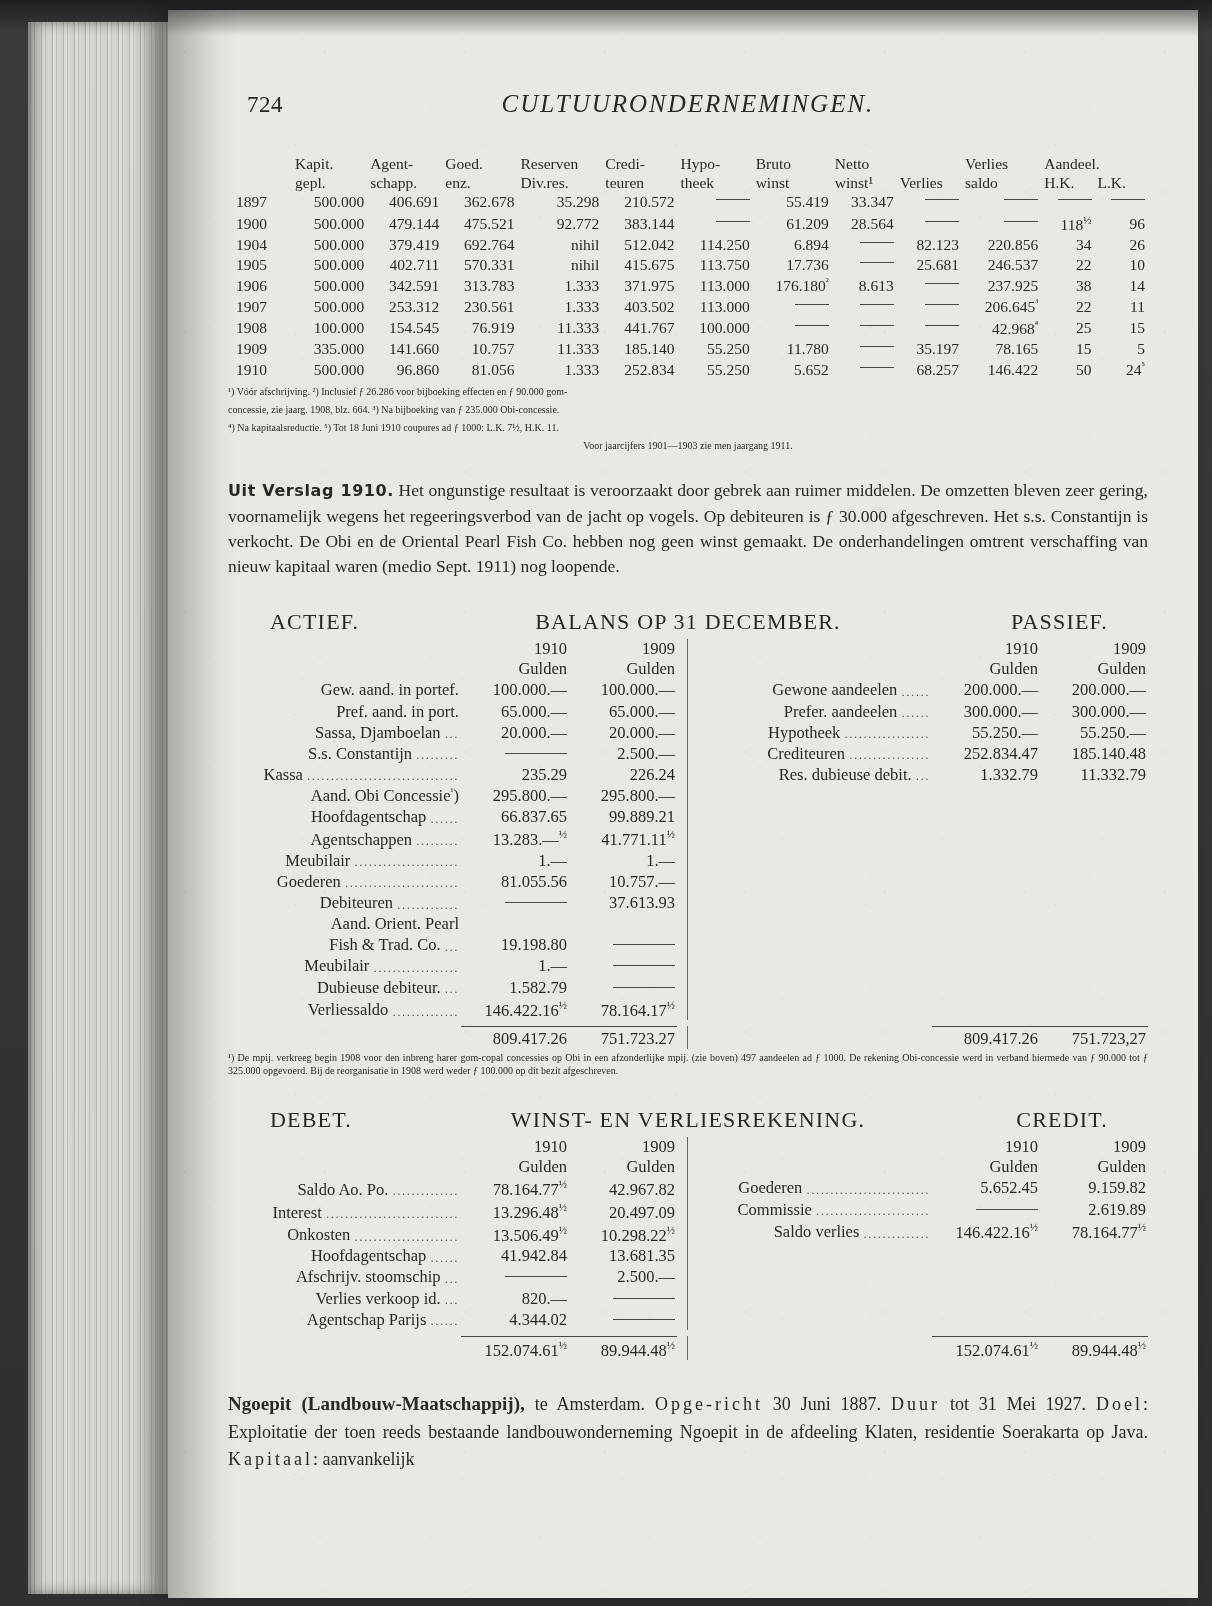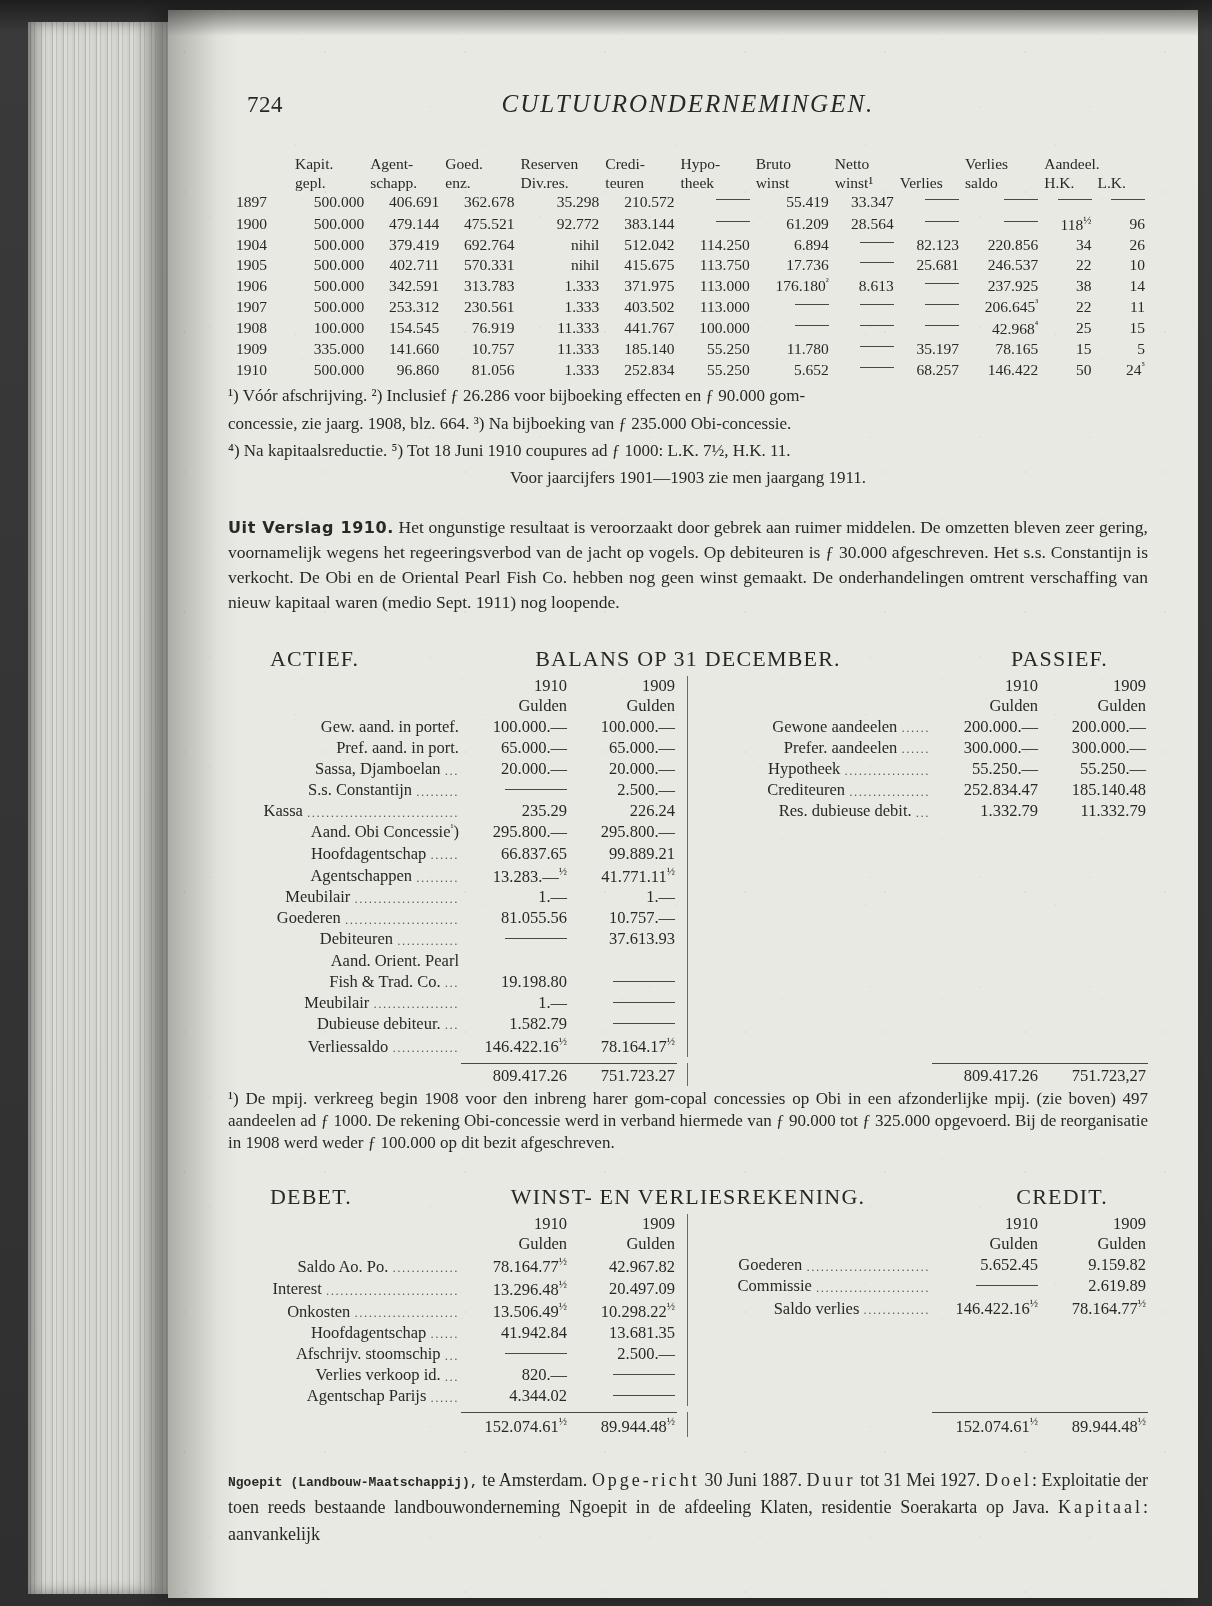--- a/index.html
+++ b/index.html
@@ -61,21 +61,21 @@
   table.years{border-collapse:collapse;width:100%;margin-top:24px;font-size:15.5px;}
   table.years th{font-weight:normal;padding:0 3px;text-align:left;line-height:1.24;}
   table.years td{padding:0px 3px;text-align:right;line-height:1.30;white-space:nowrap;}
   table.years td.yr{text-align:left;padding-left:8px;}
   .hdr2 th{padding-bottom:3px;}
   .dash{display:inline-block;width:34px;border-top:1.6px solid #4a4a45;
          vertical-align:middle;position:relative;top:-4px;}
   sup{font-size:10px;vertical-align:super;}
   .frac{font-size:11px;vertical-align:super;}
   
-  .fn{font-size:17px;line-height:1.30;text-align:justify;margin-top:5px;}
+  .fn{font-size:10px;line-height:1.30;text-align:justify;margin-top:5px;}
   .fn.center{text-align:center;}
   
   .para{font-size:17.5px;line-height:1.44;text-align:justify;margin-top:26px;}
   .para b{font-family:"DejaVu Sans",sans-serif;font-size:16px;letter-spacing:.6px;}
   
   .stmt{margin-top:30px;}
   .stmt-head{position:relative;height:26px;font-size:22px;letter-spacing:1.2px;}
   .stmt-head .l{position:absolute;left:42px;}
   .stmt-head .c{position:absolute;left:0;right:0;text-align:center;}
   .stmt-head .r{position:absolute;right:40px;}
@@ -92,21 +92,21 @@
   .rulecell{border-top:1.6px solid #4a4a45;display:inline-block;width:62px;
             position:relative;top:-5px;}
   .totals{display:flex;margin-top:6px;}
   .totals .colL,.totals .colR{border:none;}
   table.tot{border-collapse:collapse;width:100%;font-size:16.5px;}
   table.tot td{text-align:right;width:104px;padding:2px 2px 0 2px;
                border-top:1.6px solid #4a4a45;}
   table.tot td.sp{border:none;width:auto;}
   
   .final{margin-top:30px;font-size:18px;line-height:1.50;text-align:justify;}
-  .final .name{font-family:Liberation Mono, monospace;font-weight:bold;font-size:13px;}
+  .final .name{font-family:Liberation Serif, serif;font-weight:bold;font-size:19px;}
   .sp{letter-spacing:3px;}
   
   #grain{position:absolute;inset:0;pointer-events:none;
     background-image:
       radial-gradient(circle at 12% 30%, rgba(0,0,0,.05) 0 1px, transparent 1px),
       radial-gradient(circle at 67% 71%, rgba(0,0,0,.045) 0 1px, transparent 1px),
       radial-gradient(circle at 38% 88%, rgba(0,0,0,.04) 0 1px, transparent 1px),
       radial-gradient(circle at 84% 18%, rgba(0,0,0,.04) 0 1px, transparent 1px);
     background-size:140px 140px,190px 190px,110px 110px,160px 160px;
     mix-blend-mode:multiply;opacity:.7;

